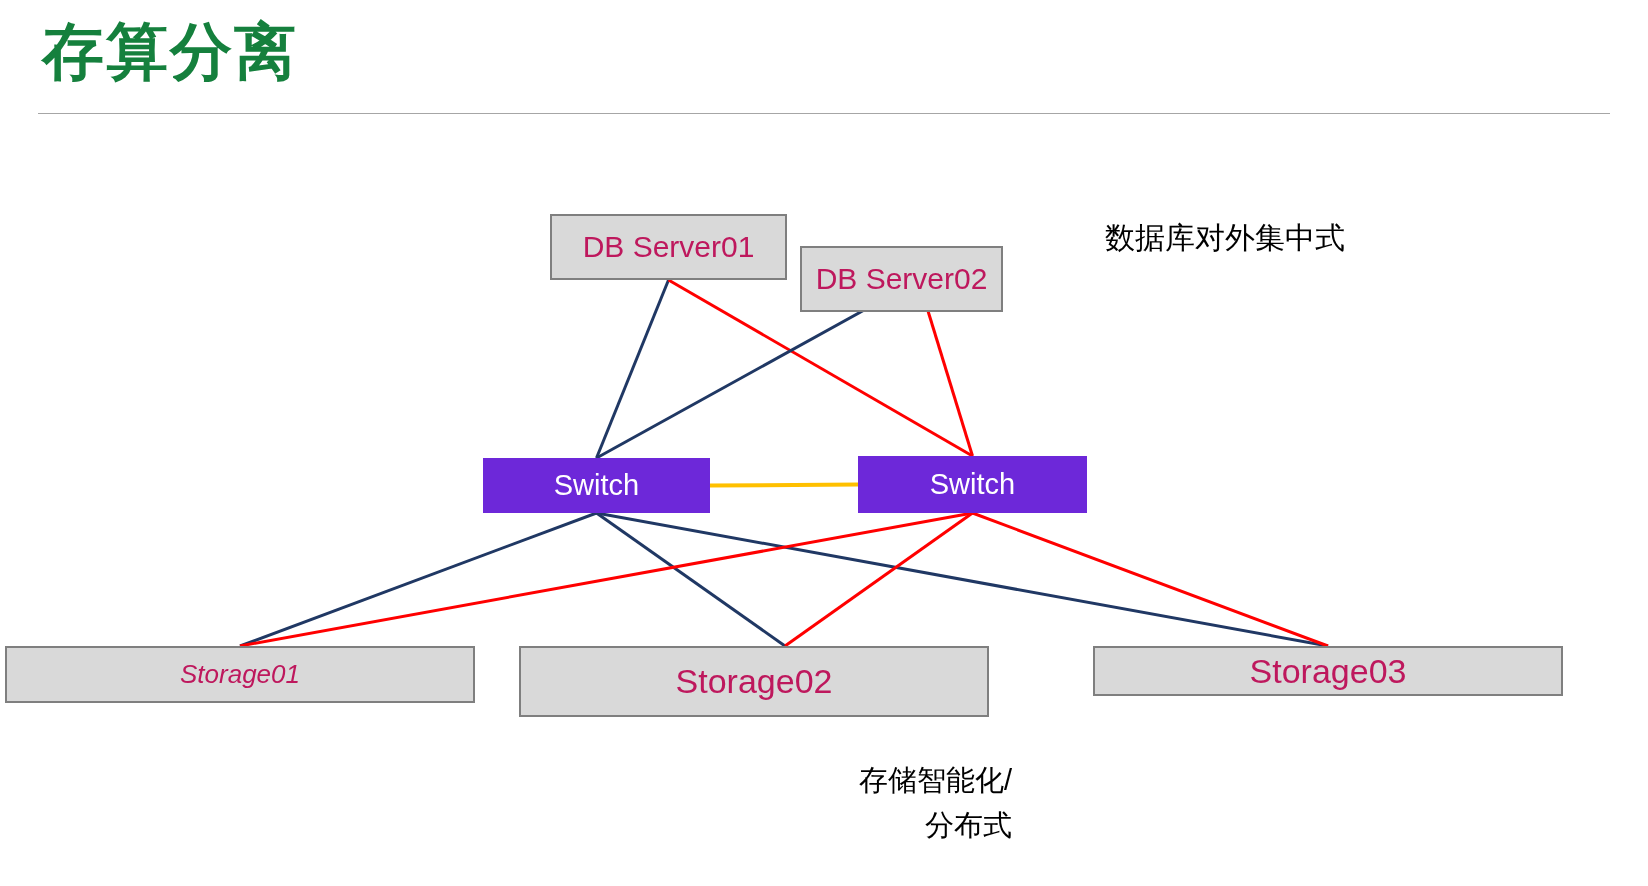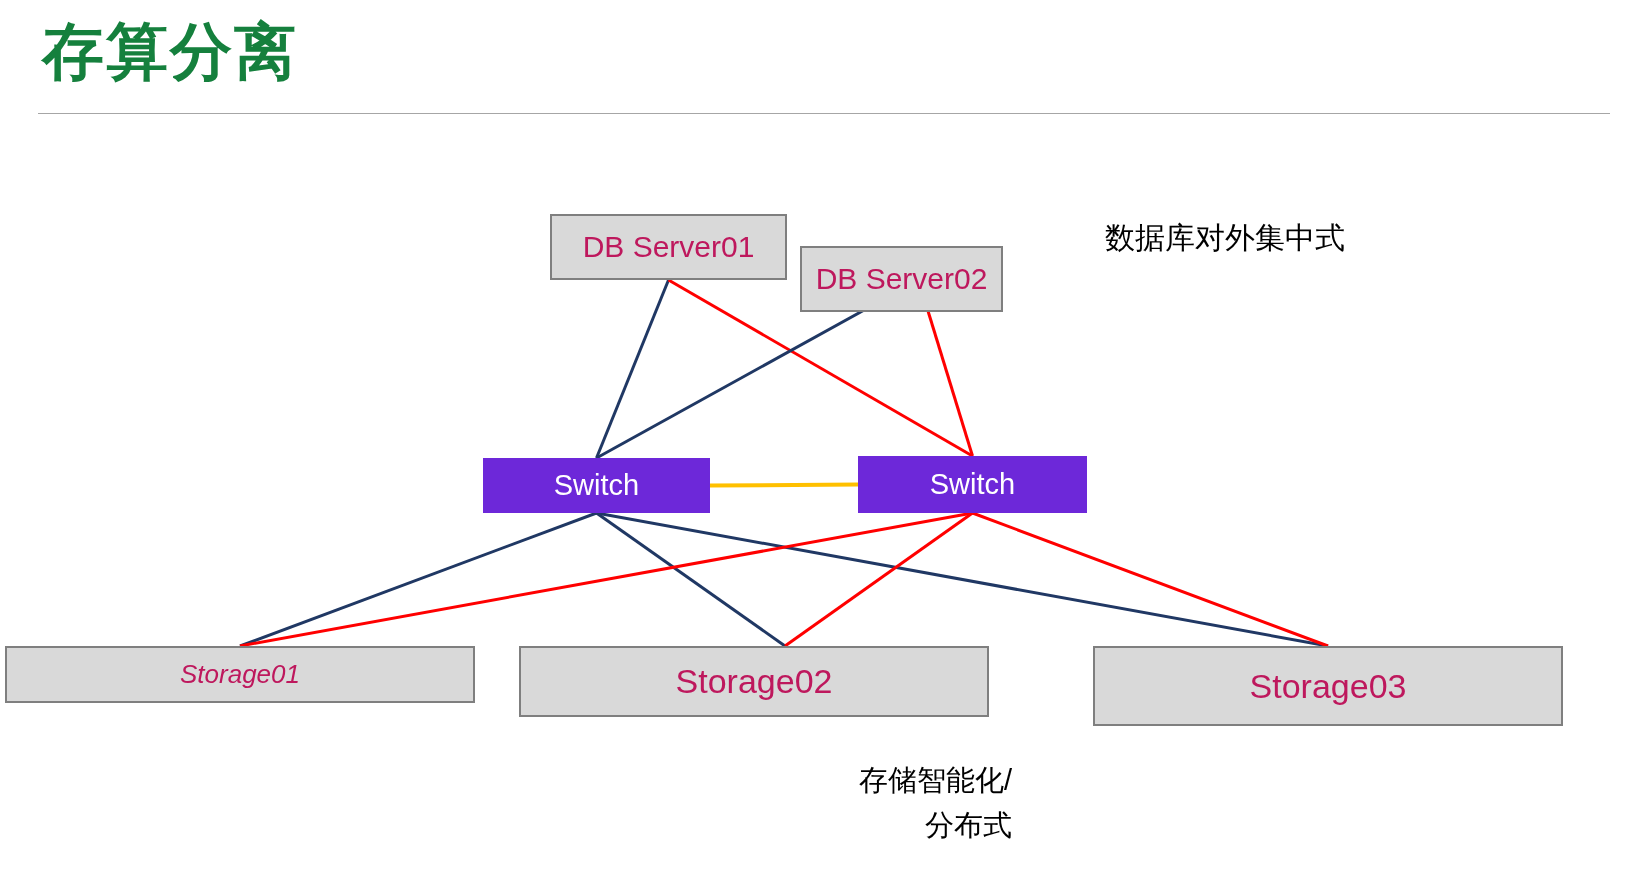--- a/index.html
+++ b/index.html
@@ -50,21 +50,21 @@
     background: #6d28d9;
     border: none;
     color: #ffffff;
   }
   #node-db1 { left: 550px; top: 214px; width: 237px; height: 66px; font-size: 30px; }
   #node-db2 { left: 800px; top: 214px; width: 203px; height: 66px; font-size: 30px; margin-top: 32px; }
   #node-sw1 { left: 483px; top: 458px; width: 227px; height: 55px; font-size: 29px; }
   #node-sw2 { left: 858px; top: 456px; width: 229px; height: 57px; font-size: 29px; }
   #node-st1 { left: 5px;    top: 646px; width: 470px; height: 57px; font-size: 26px; font-style: italic; }
   #node-st2 { left: 519px;  top: 646px; width: 470px; height: 71px; font-size: 34px; }
-  #node-st3 { left: 1093px; top: 646px; width: 470px; height: 80px; font-size: 34px; }
+  #node-st3 { left: 1093px; top: 646px; width: 470px; height: 50px; font-size: 34px; }
   .annotation {
     position: absolute;
     color: #000000;
     font-size: 30px;
   }
   #annotation-db-right { left: 1105px; top: 218px; }
   #annotation-storage-bottom {
     left: 542px;
     top: 758px;
     width: 470px;

